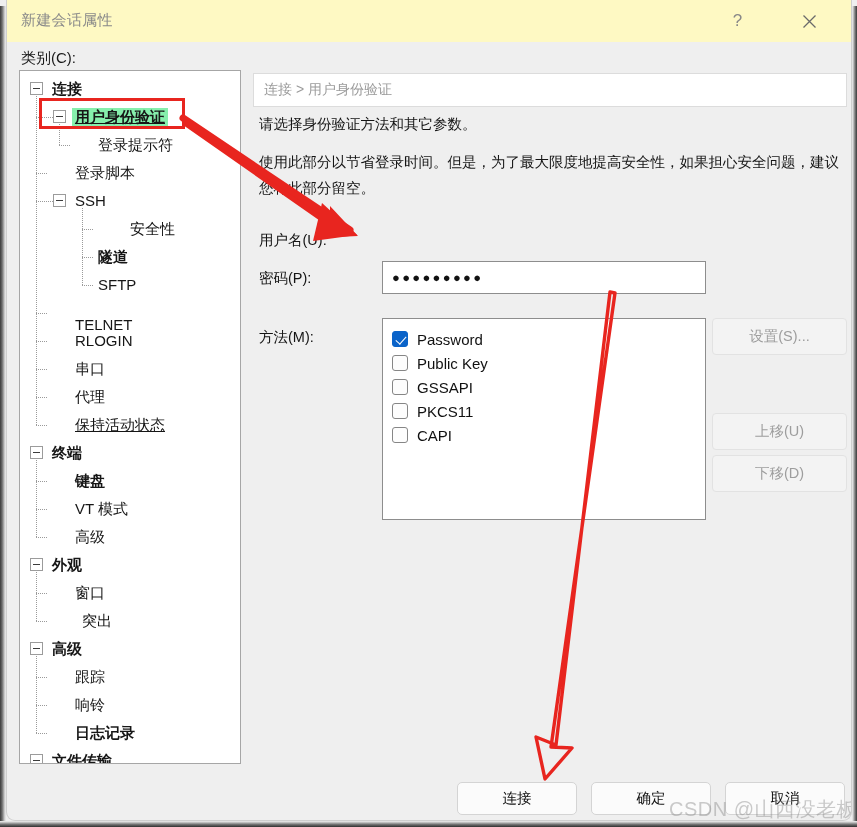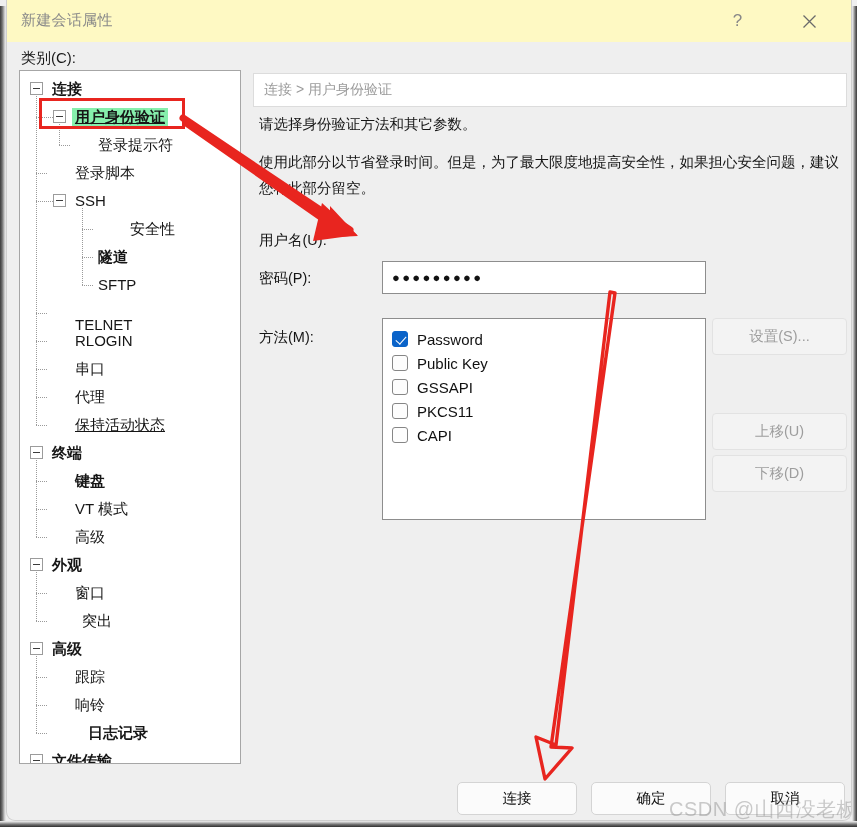--- a/index.html
+++ b/index.html
@@ -333,21 +333,21 @@
             <span class="exp" style="left: 10px; top: 7px;"></span>
             <span class="tlabel" style="position: absolute; left: 29px;">高级</span>
           </div>
           <div class="tnode" style="position: absolute; left: 0px; top: 592px; width: 220px;">
             <span class="tlabel" style="position: absolute; left: 52px;">跟踪</span>
           </div>
           <div class="tnode" style="position: absolute; left: 0px; top: 620px; width: 220px;">
             <span class="tlabel" style="position: absolute; left: 52px;">响铃</span>
           </div>
           <div class="tnode bold" style="position: absolute; left: 0px; top: 648px; width: 220px;">
-            <span class="tlabel" style="position: absolute; left: 65px; font-family: Liberation Serif, serif;">日志记录</span>
+            <span class="tlabel" style="position: absolute; left: 52px; font-family: Liberation Serif, serif;">日志记录</span>
           </div>
           <div class="tnode bold" style="position: absolute; left: 0px; top: 676px; width: 220px;">
             <span class="exp" style="left: 10px; top: 7px;"></span>
             <span class="tlabel" style="position: absolute; left: 29px;">文件传输</span>
           </div>
           <div class="vline" style="left: 16px; top: 25px; height: 329px;"></div>
           <div class="vline" style="left: 39px; top: 53px; height: 21px;"></div>
           <div class="vline" style="left: 62px; top: 137px; height: 77px;"></div>
           <div class="vline" style="left: 16px; top: 389px; height: 77px;"></div>
           <div class="vline" style="left: 16px; top: 501px; height: 49px;"></div>

